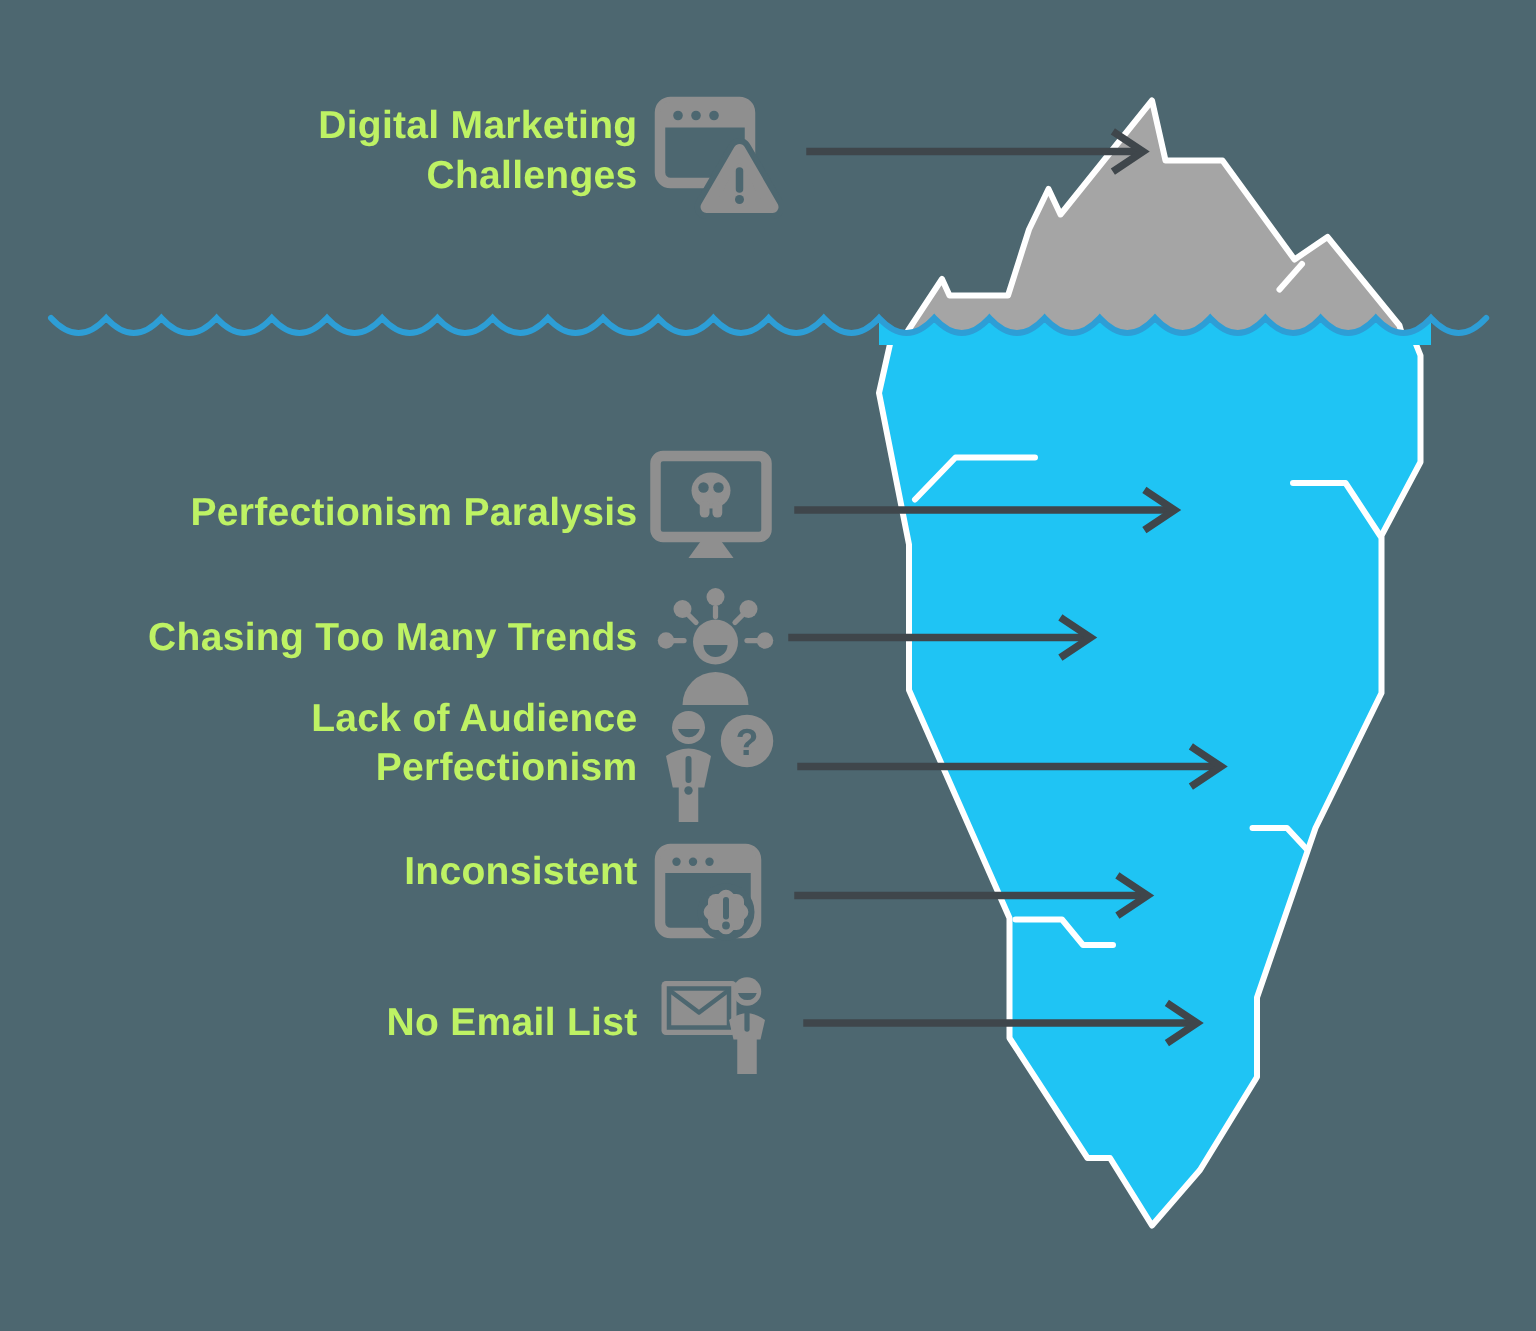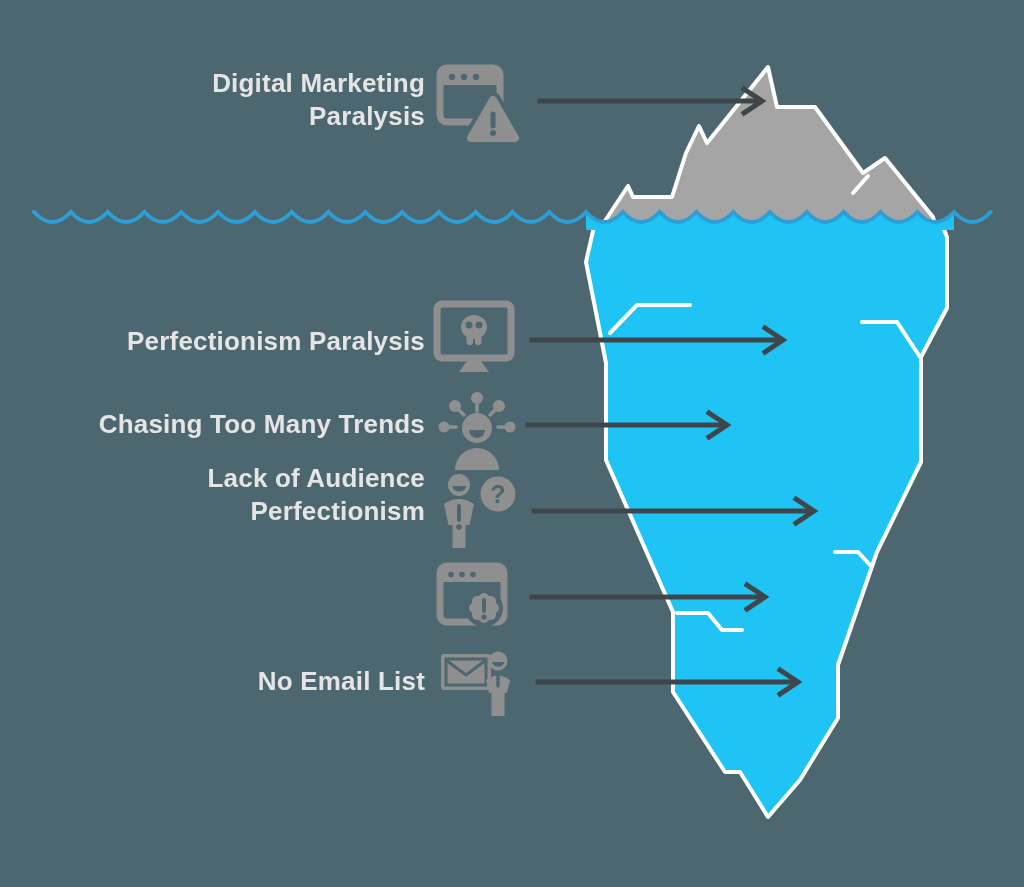--- a/index.html
+++ b/index.html
@@ -4,21 +4,21 @@
 <style>
   html,body{margin:0;padding:0;}
   .stage{
     position:relative;width:1024px;height:887px;
     background:#4D6770;overflow:hidden;
     font-family:"Liberation Sans",sans-serif;
   }
   .scene{position:absolute;left:0;top:0;}
   .label{
     position:absolute;right:599px;text-align:right;
-    font-weight:bold;color:#e5e5e5;font-size:26px;line-height:33px;
+    font-weight:bold;color:#bef264;font-size:26px;line-height:33px;
     letter-spacing:.2px;white-space:nowrap;
   }
   .icon{position:absolute;}
 </style>
 </head>
 <body>
 
 <div class="stage">
 
   <svg class="scene" width="1024" height="887" viewBox="0 0 1024 887">
@@ -78,33 +78,34 @@
       </g>
       <g>
         <path d="M 538 682 H 793"></path>
           <path d="M 780 670 L 798 682 L 780 694"></path>
       </g>
     </g>
   </svg>
 
   <div class="label" style="top:67px">
     <div>Digital Marketing</div>
-    <div>Paralysis</div>
+    <div>Challenges</div>
   </div>
   <div class="label" style="top:408px">
     <div>Chasing Too Many Trends</div>
   </div>
   <div class="label" style="top:325px">
     <div>Perfectionism Paralysis</div>
   </div>
   <div class="label" style="top:462px">
     <div>Lack of Audience</div>
     <div>Perfectionism</div>
   </div>
   <div class="label" style="top:564px">
+    <div>Inconsistent</div>
   </div>
   <div class="label" style="top:665px">
     <div>No Email List</div>
   </div>
 
   <svg class="icon" style="left:436px;top:62px" width="86" height="86" viewBox="0 0 86 86">
     <rect x="4" y="6" width="60" height="54" rx="7" fill="none" stroke="#8F8F8F" stroke-width="7"></rect>
     <path d="M 4 23 L 4 13 Q 4 6 11 6 L 57 6 Q 64 6 64 13 L 64 23 Z" fill="#8F8F8F"></path>
     <circle cx="16" cy="15" r="3.2" fill="#4D6770"></circle>
     <circle cx="28" cy="15" r="3.2" fill="#4D6770"></circle>

